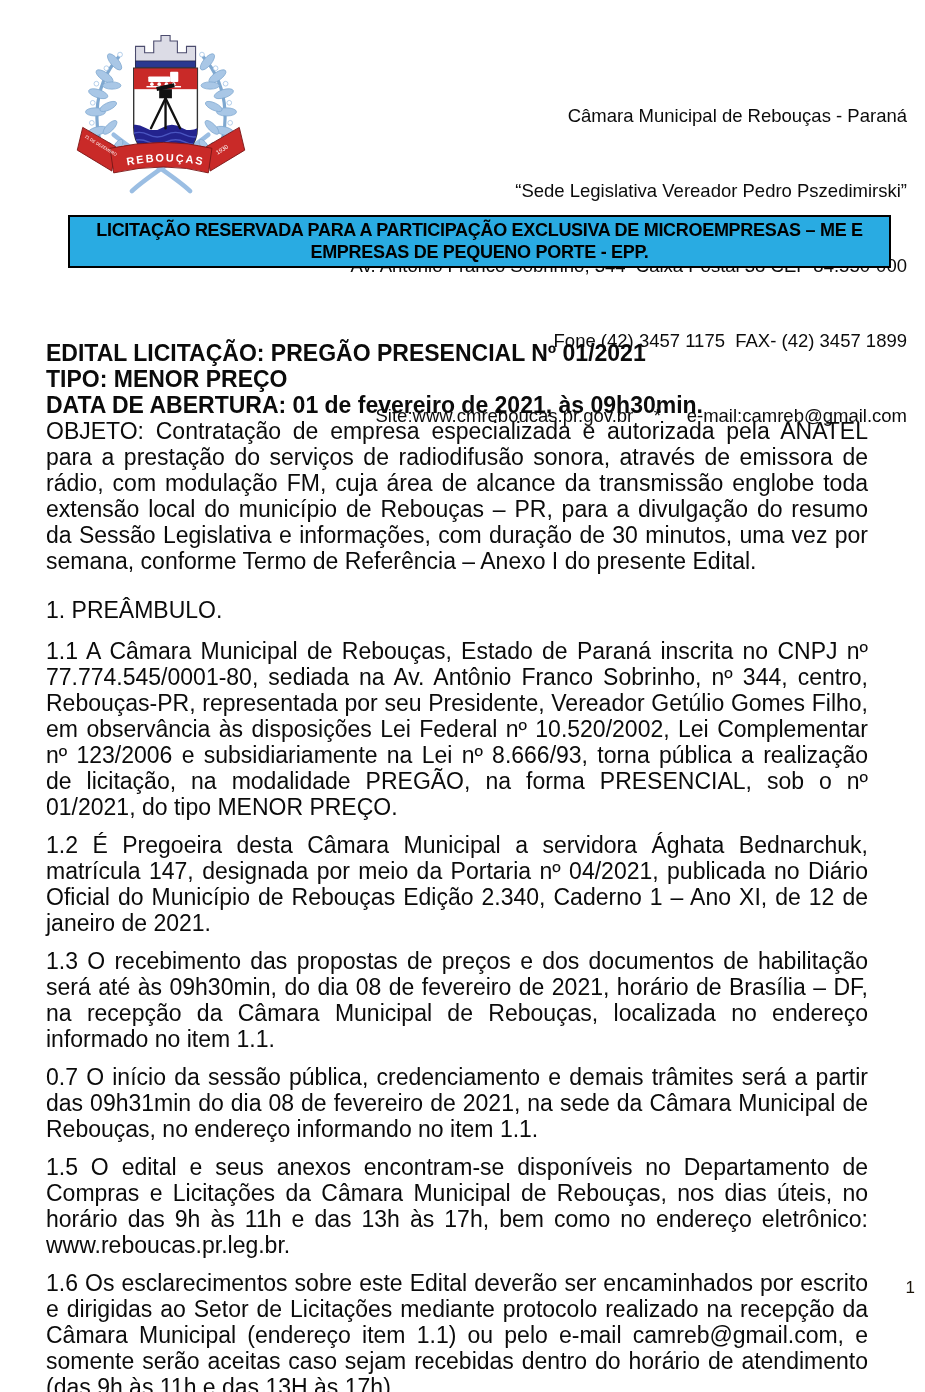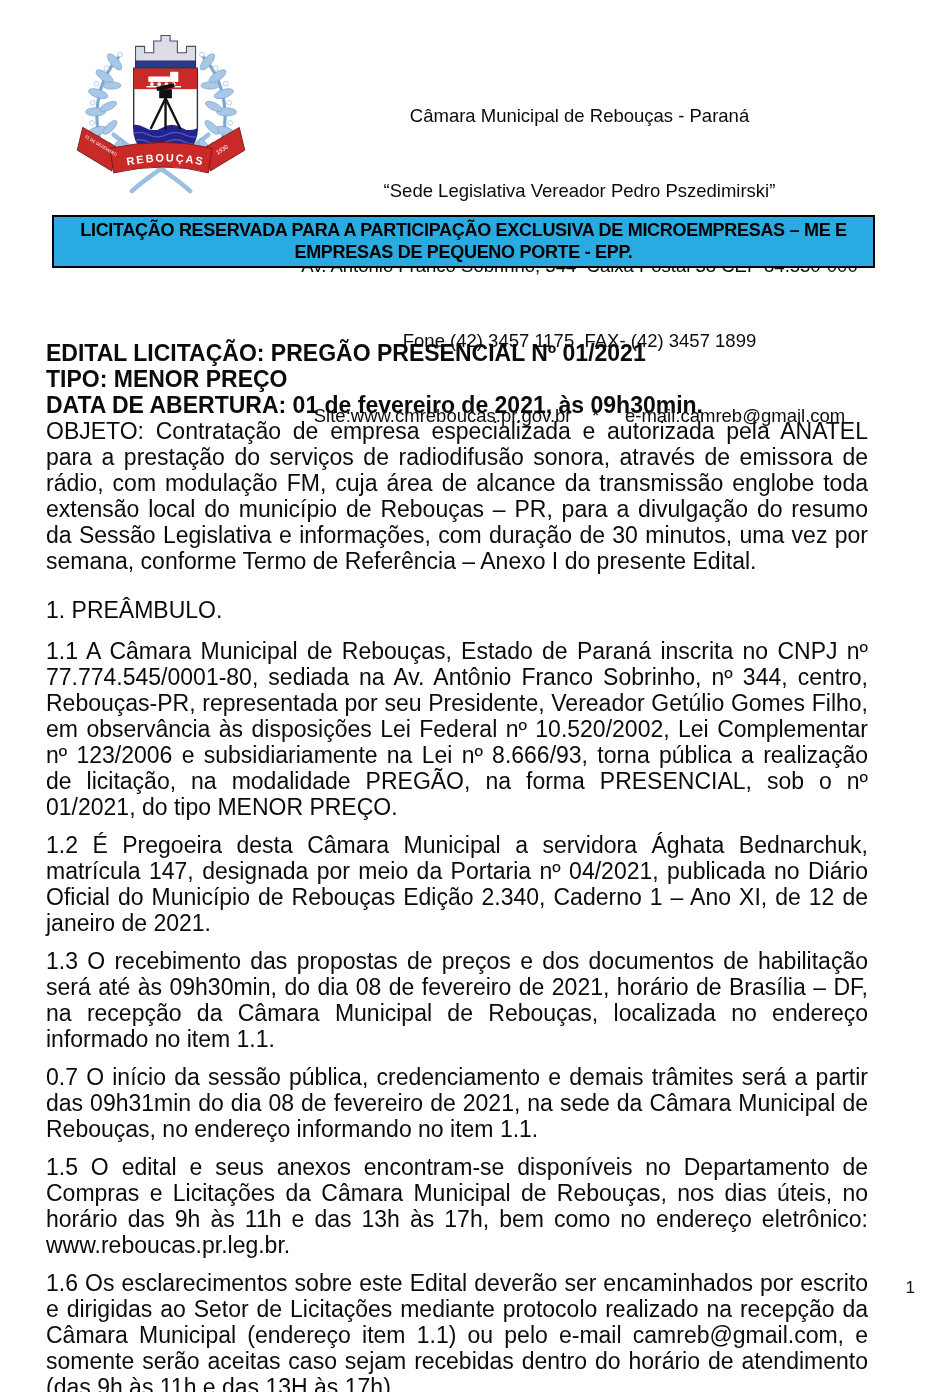--- a/index.html
+++ b/index.html
@@ -12,27 +12,27 @@
     overflow:hidden;
   }
   
   .letterhead {
     position:absolute; top:20px; left:70px; right:18px;
     display:flex; align-items:flex-start;
   }
   .crest { width:182px; height:182px; flex:none; }
   .crest svg { width:100%; height:100%; display:block; }
   .lh-text {
-    flex:1; text-align:center; margin-top:33px;
+    flex:1; text-align:right; margin-top:33px;
     font-size:18.5px; line-height:25px; white-space:pre;
     color:#0b0b0b;
   }
   
   .banner {
-    position:absolute; top:215px; left:52px; width:823px;
+    position:absolute; top:215px; left:68px; width:823px;
     box-sizing:border-box;
     background:#29ABE2;
     border:2px solid #000;
     text-align:center;
     font-weight:bold; font-size:18px; letter-spacing:-0.3px;
     line-height:21.5px; padding:3px 4px;
     color:#000;
   }
   
   .content {

